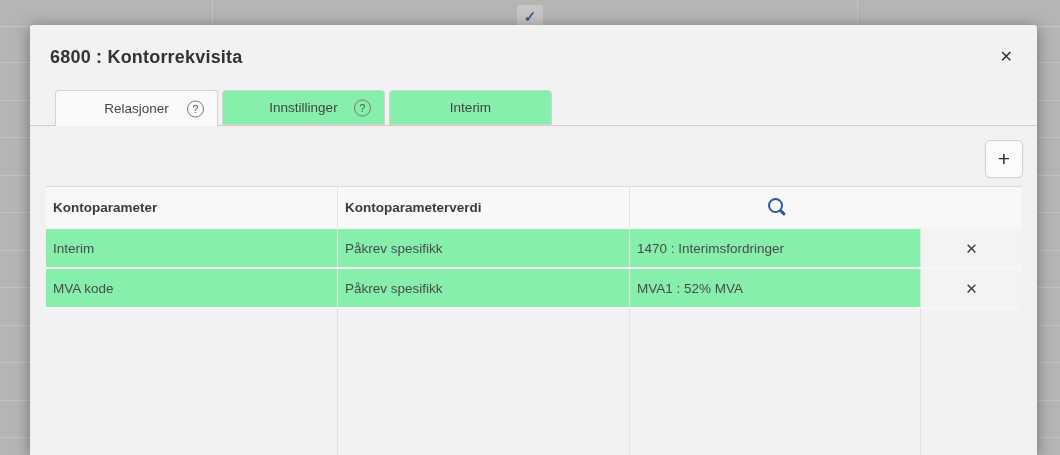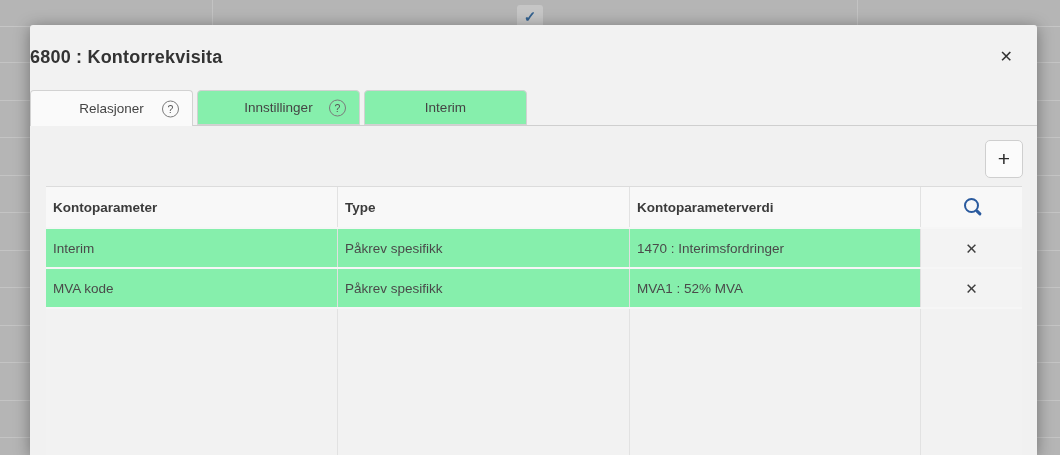--- a/index.html
+++ b/index.html
@@ -17,26 +17,26 @@
   .bg-check { position:absolute; left:517px; top:5px; width:26px; height:23px;
     background:#c6c6c6; border-radius:3px; display:flex; align-items:center; justify-content:center;
     color:#33618f; font-size:15px; font-weight:bold; }
 
   
   .modal { position:absolute; left:30px; top:25px; width:1007px; height:430px;
     background:#f2f2f2; border-radius:3px 3px 0 0;
     box-shadow:0 2px 16px rgba(0,0,0,.38); }
 
   .modal-header { position:relative; height:64px; display:flex; align-items:center;
-    }
+    padding-left:20px; }
   .modal-title { font-size:18px; font-weight:700; color:#333; letter-spacing:.2px; }
   .close-btn { position:absolute; right:20px; top:50%; transform:translateY(-50%);
     font-size:16px; color:#333; cursor:pointer; line-height:1; padding:4px; }
 
-  .tab-bar { display:flex; align-items:flex-end; height:36px; 
+  .tab-bar { display:flex; align-items:flex-end; height:36px; padding-left:25px;
     position:relative; z-index:2; }
   .tab { position:relative; width:163px; height:35px; margin-right:4px;
     background:#86efac; border:1px solid #d2d2d2; border-radius:4px 4px 0 0;
     display:flex; align-items:center; justify-content:center;
     font-size:13.5px; color:#444; cursor:pointer; }
   .tab.active { height:36px; margin-bottom:-1px; background:#fafafa;
     border-bottom:none; z-index:3; }
   .help-icon { position:absolute; right:13px; top:50%; transform:translateY(-50%);
     width:17px; height:17px; border:1px solid #7a7a7a; border-radius:50%;
     display:flex; align-items:center; justify-content:center;
@@ -112,21 +112,20 @@
   <div class="panel">
 
     <div class="add-btn">
       <span>+</span>
     </div>
 
     <div class="table-wrap">
 
       <div class="thead grid-cols">
         <div class="th">Kontoparameter</div>
-        <div class="th">Type</div>
         <div class="th">Kontoparameterverdi</div>
         <div class="th icon-col">
           <span class="search-icon"></span>
         </div>
       </div>
 
       <div class="trow grid-cols">
         <div class="td">Interim</div>
         <div class="td">Påkrev spesifikk</div>
         <div class="td">1470 : Interimsfordringer</div>

